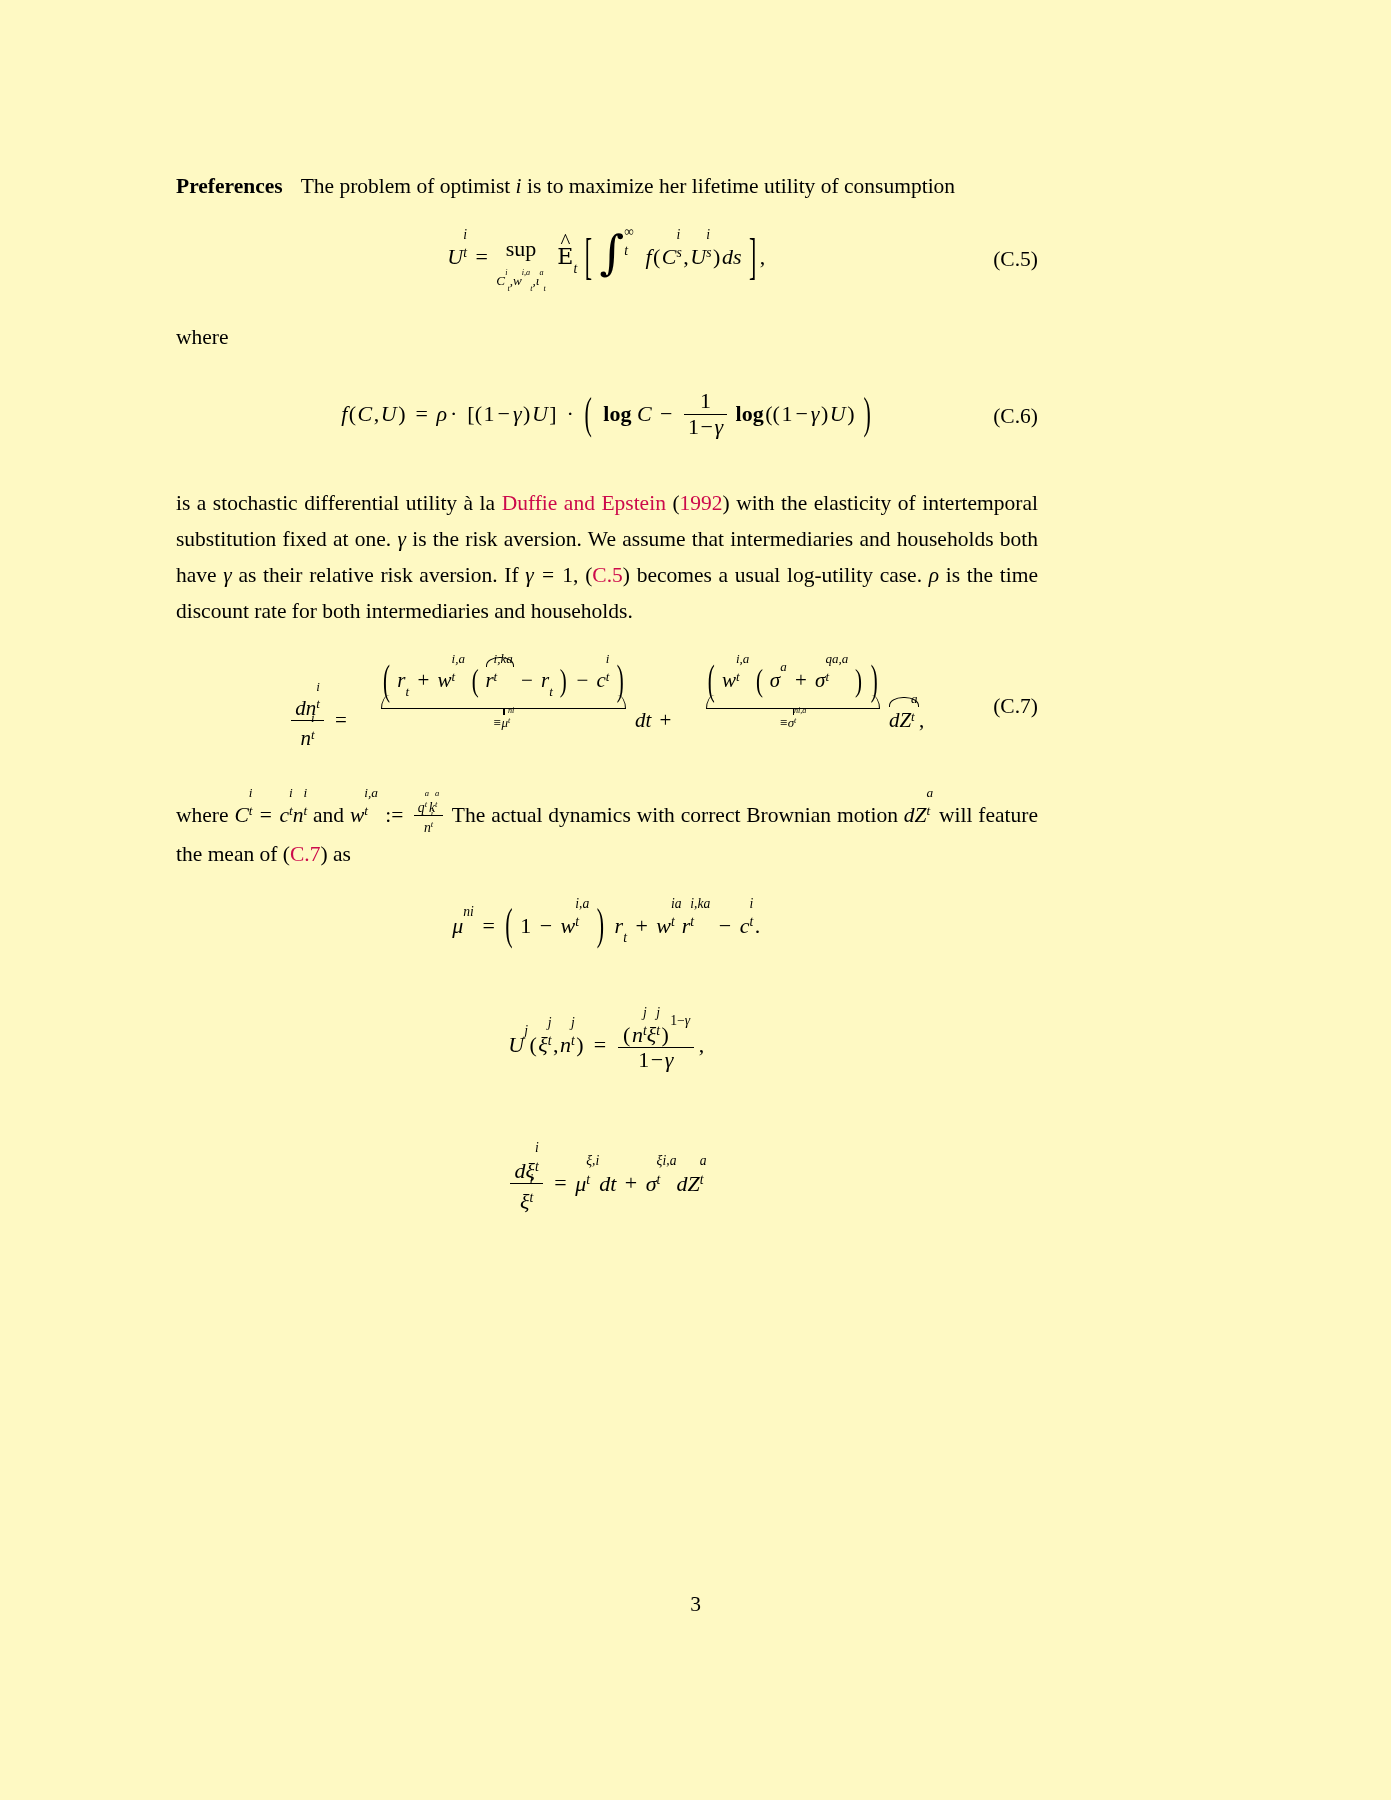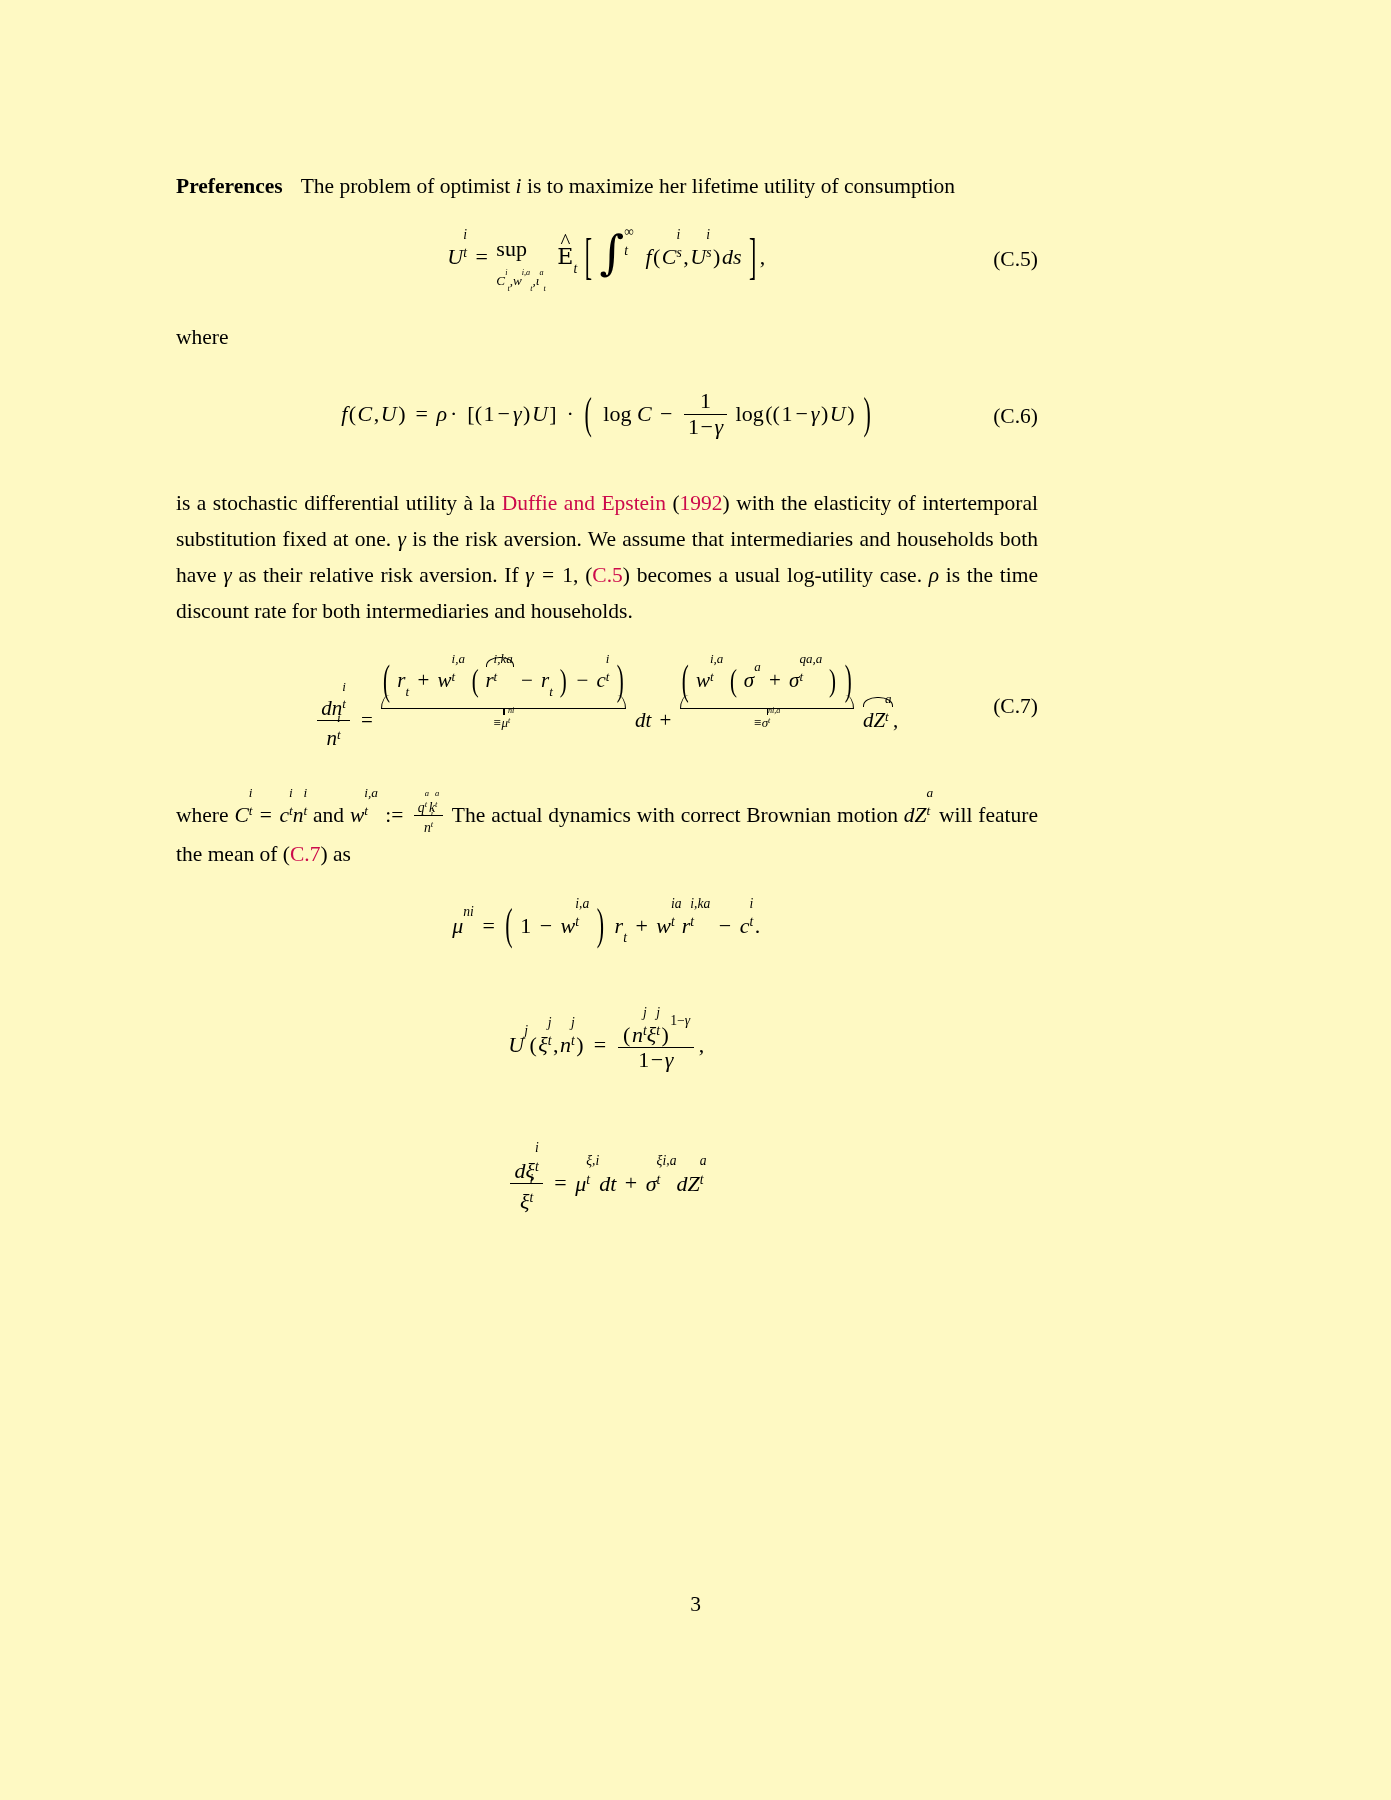--- a/index.html
+++ b/index.html
@@ -55,21 +55,21 @@
   .mathline {
     display: inline-block;
     font-size: 22px;
     font-family: "Liberation Serif", "DejaVu Serif", serif;
   }
   
   .mi { font-style: italic; }
   .mo { font-style: normal; padding: 0 3px; }
   .mo.tight { padding: 0 1.5px; }
   .mn { font-style: normal; }
-  .op { font-style: normal; }
+  .op { font-style: normal; font-weight: bold; }
   sup.s, sub.s {
     font-size: 0.62em;
     font-style: italic;
     line-height: 0;
     position: relative;
   }
   sup.s { top: -0.62em; }
   sub.s { bottom: -0.28em; }
   .supsub {
     display: inline-block;
@@ -152,20 +152,21 @@
     height: 0.42em;
     border-top: 1.3px solid #000;
     border-left: 1.3px solid #000;
     border-right: 1.3px solid #000;
     border-radius: 48% 48% 0 0 / 90% 90% 0 0;
   }
   .underbrace-wrap {
     display: inline-block;
     position: relative;
     text-align: center;
+    margin-left: 26px;
   }
   .underbrace-wrap > .brace {
     display: block;
     height: 13px;
     margin-top: 2px;
     border-top: 1.5px solid #000;
     border-left: 1.5px solid #000;
     border-right: 1.5px solid #000;
     border-radius: 0 0 10px 10px / 0 0 16px 16px;
     transform: scaleY(-1);
@@ -193,21 +194,21 @@
     top: 1592px;
     text-align: center;
     font-size: 21.5px;
   }
   .vs30 { height: 30px; }
   .vs36 { height: 36px; }
   .vs44 { height: 44px; }
   .limits {
     display: inline-block;
     vertical-align: middle;
-    text-align: left;
+    text-align: center;
     line-height: 1.0;
     position: relative;
     top: 0.18em;
   }
   .limits .main { display: block; font-style: normal; }
   .limits .sub { display: block; font-size: 0.60em; font-style: italic; margin-top: 14px; }
   .blackboard { font-family: "DejaVu Serif", serif; font-style: normal; }
 </style>
 </head>
 <body>

